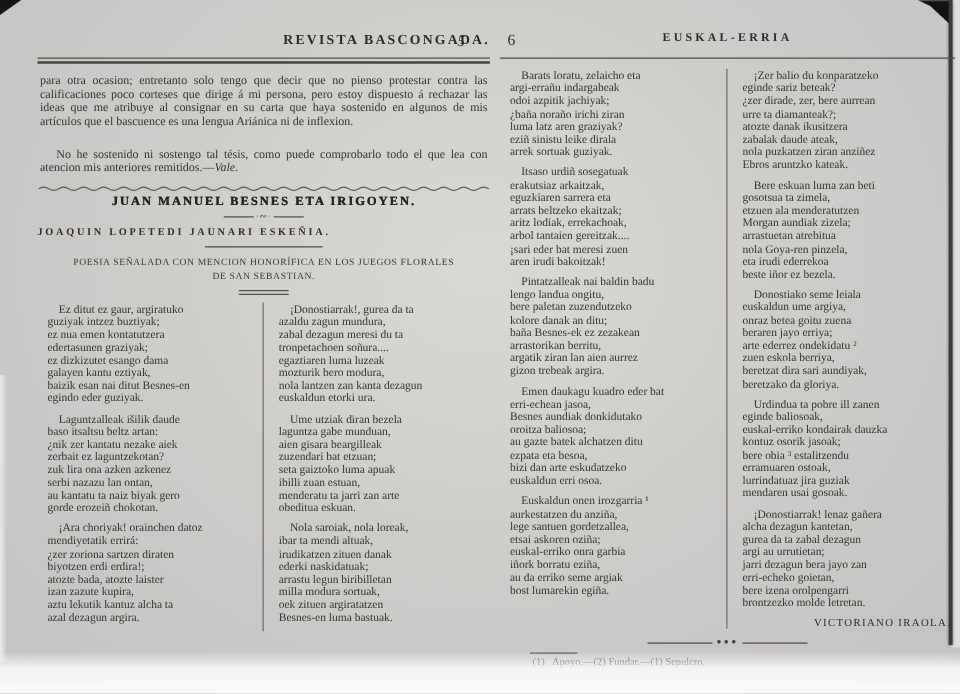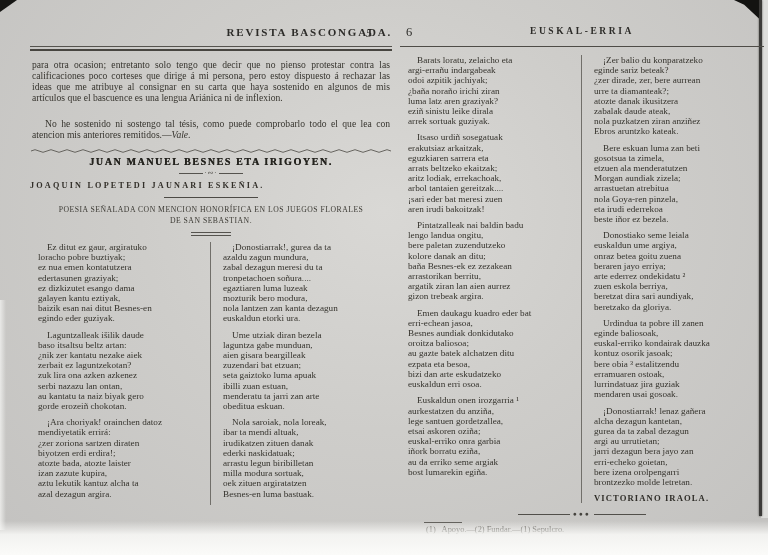--- a/index.html
+++ b/index.html
@@ -65,21 +65,21 @@
   
   .cols{display:flex;margin-top:3px;}
   .col{width:50%;box-sizing:border-box;padding-left:8px;padding-right:3px;}
   .colL{border-right:1px solid #716f6a;}
   .colR{padding-left:12px;}
   .cols6{margin-top:8px;}
   .stanza{margin-bottom:6px;}
   .vline{font-size:9.2px;line-height:10.2px;white-space:nowrap;color:#35332d;}
   .vline.first{text-indent:9px;}
 
-  .signature{margin-top:3px;text-align:left;font-size:8.6px;font-weight:700;
+  .signature{margin-top:3px;text-align:right;font-size:8.6px;font-weight:400;
     letter-spacing:1.1px;color:#2f2d28;}
   .end-ornament{width:128px;margin:9px auto 0 auto;display:flex;align-items:center;gap:3px;color:#45433e;}
   .end-ornament .ln{flex:1;border-top:1px solid #514f4a;}
   .end-ornament .edots{font-size:6.5px;letter-spacing:2px;line-height:4px;}
   .footnote{position:relative;margin-top:9px;padding-left:26px;font-size:8.4px;color:#3a3831;}
   .footnote .fn-rule{position:absolute;left:24px;top:-3px;width:38px;border-top:1px solid #54524d;}
   .footnote .fn-text{white-space:pre;}
 </style>
 </head>
 <body>
@@ -116,21 +116,21 @@
     <div class="mention">
       <div>POESIA SEÑALADA CON MENCION HONORÍFICA EN LOS JUEGOS FLORALES</div>
       <div>DE SAN SEBASTIAN.</div>
     </div>
     <div class="rule-36"></div>
 
     <div class="cols">
       <div class="col colL">
           <div class="stanza">
             <div class="vline first">Ez ditut ez gaur, argiratuko</div>
-            <div class="vline">loracho pobre buztiyak;</div>
+            <div class="vline">guziyak intzez buztiyak;</div>
             <div class="vline">ez nua emen kontatutzera</div>
             <div class="vline">edertasunen graziyak;</div>
             <div class="vline">ez dizkizutet esango dama</div>
             <div class="vline">galayen kantu eztiyak,</div>
             <div class="vline">baizik esan nai ditut Besnes-en</div>
             <div class="vline">egindo eder guziyak.</div>
           </div>
           <div class="stanza">
             <div class="vline first">Laguntzalleak išilik daude</div>
             <div class="vline">baso itsaltsu beltz artan:</div>

